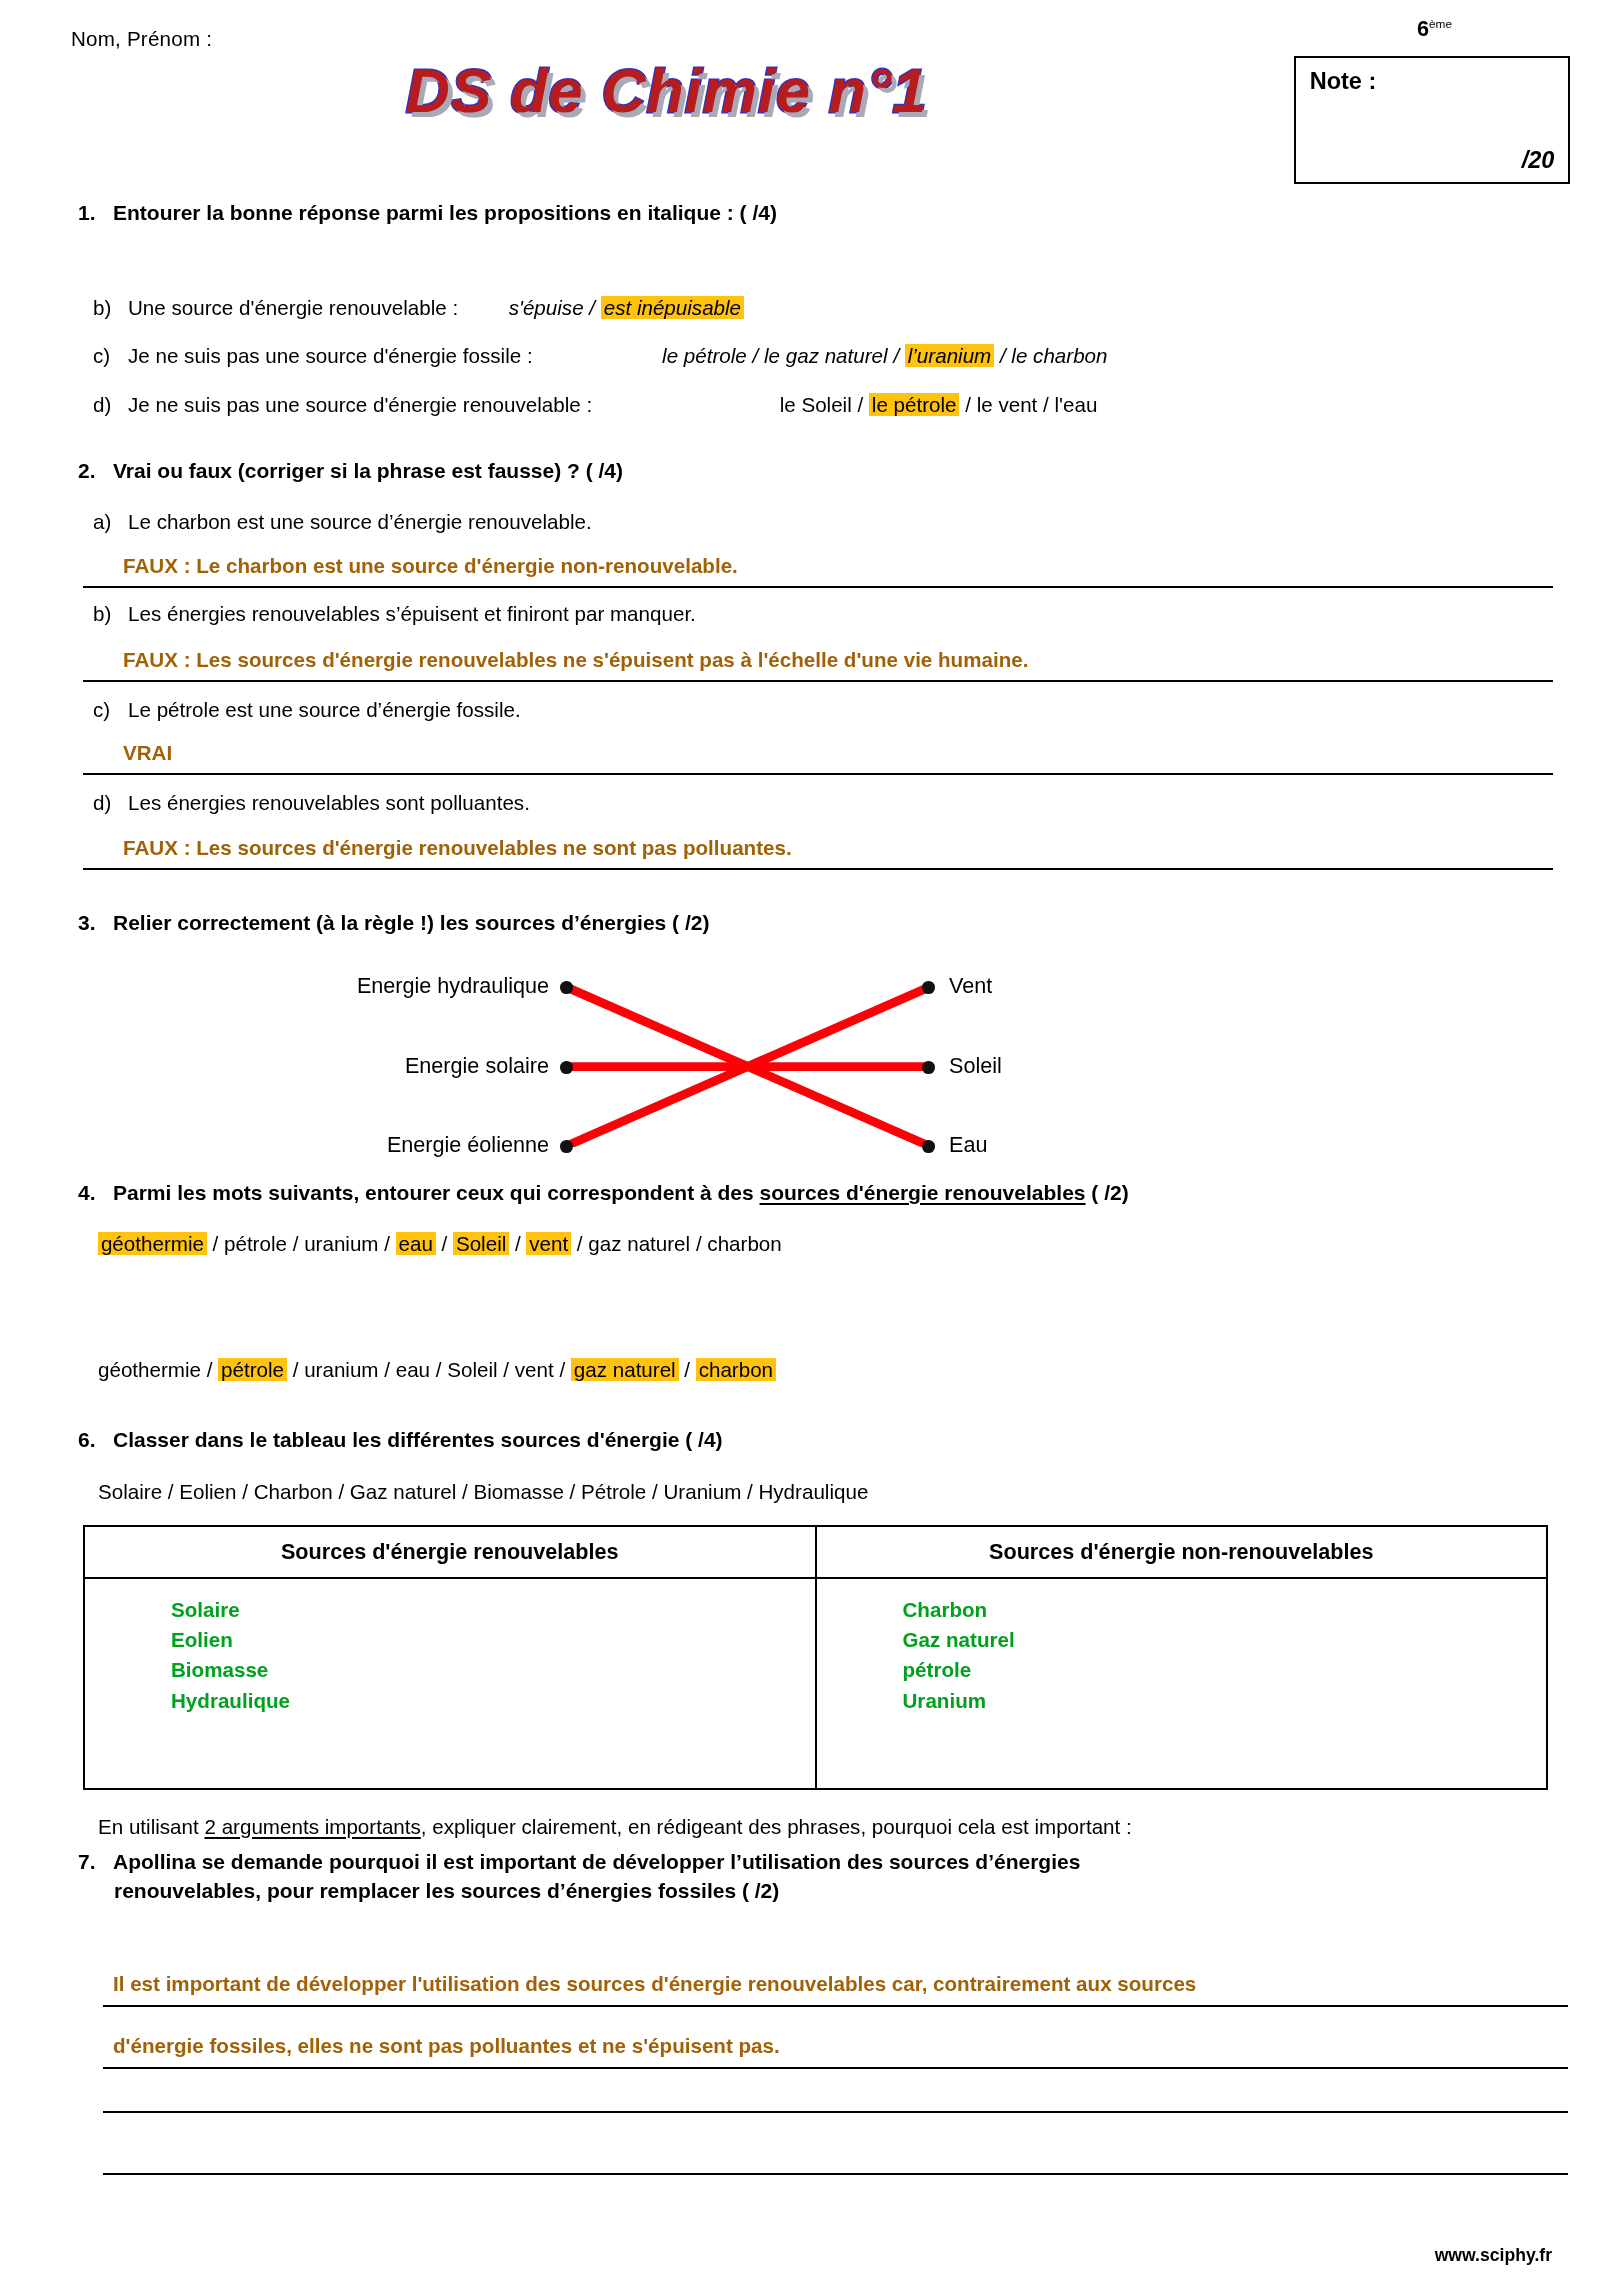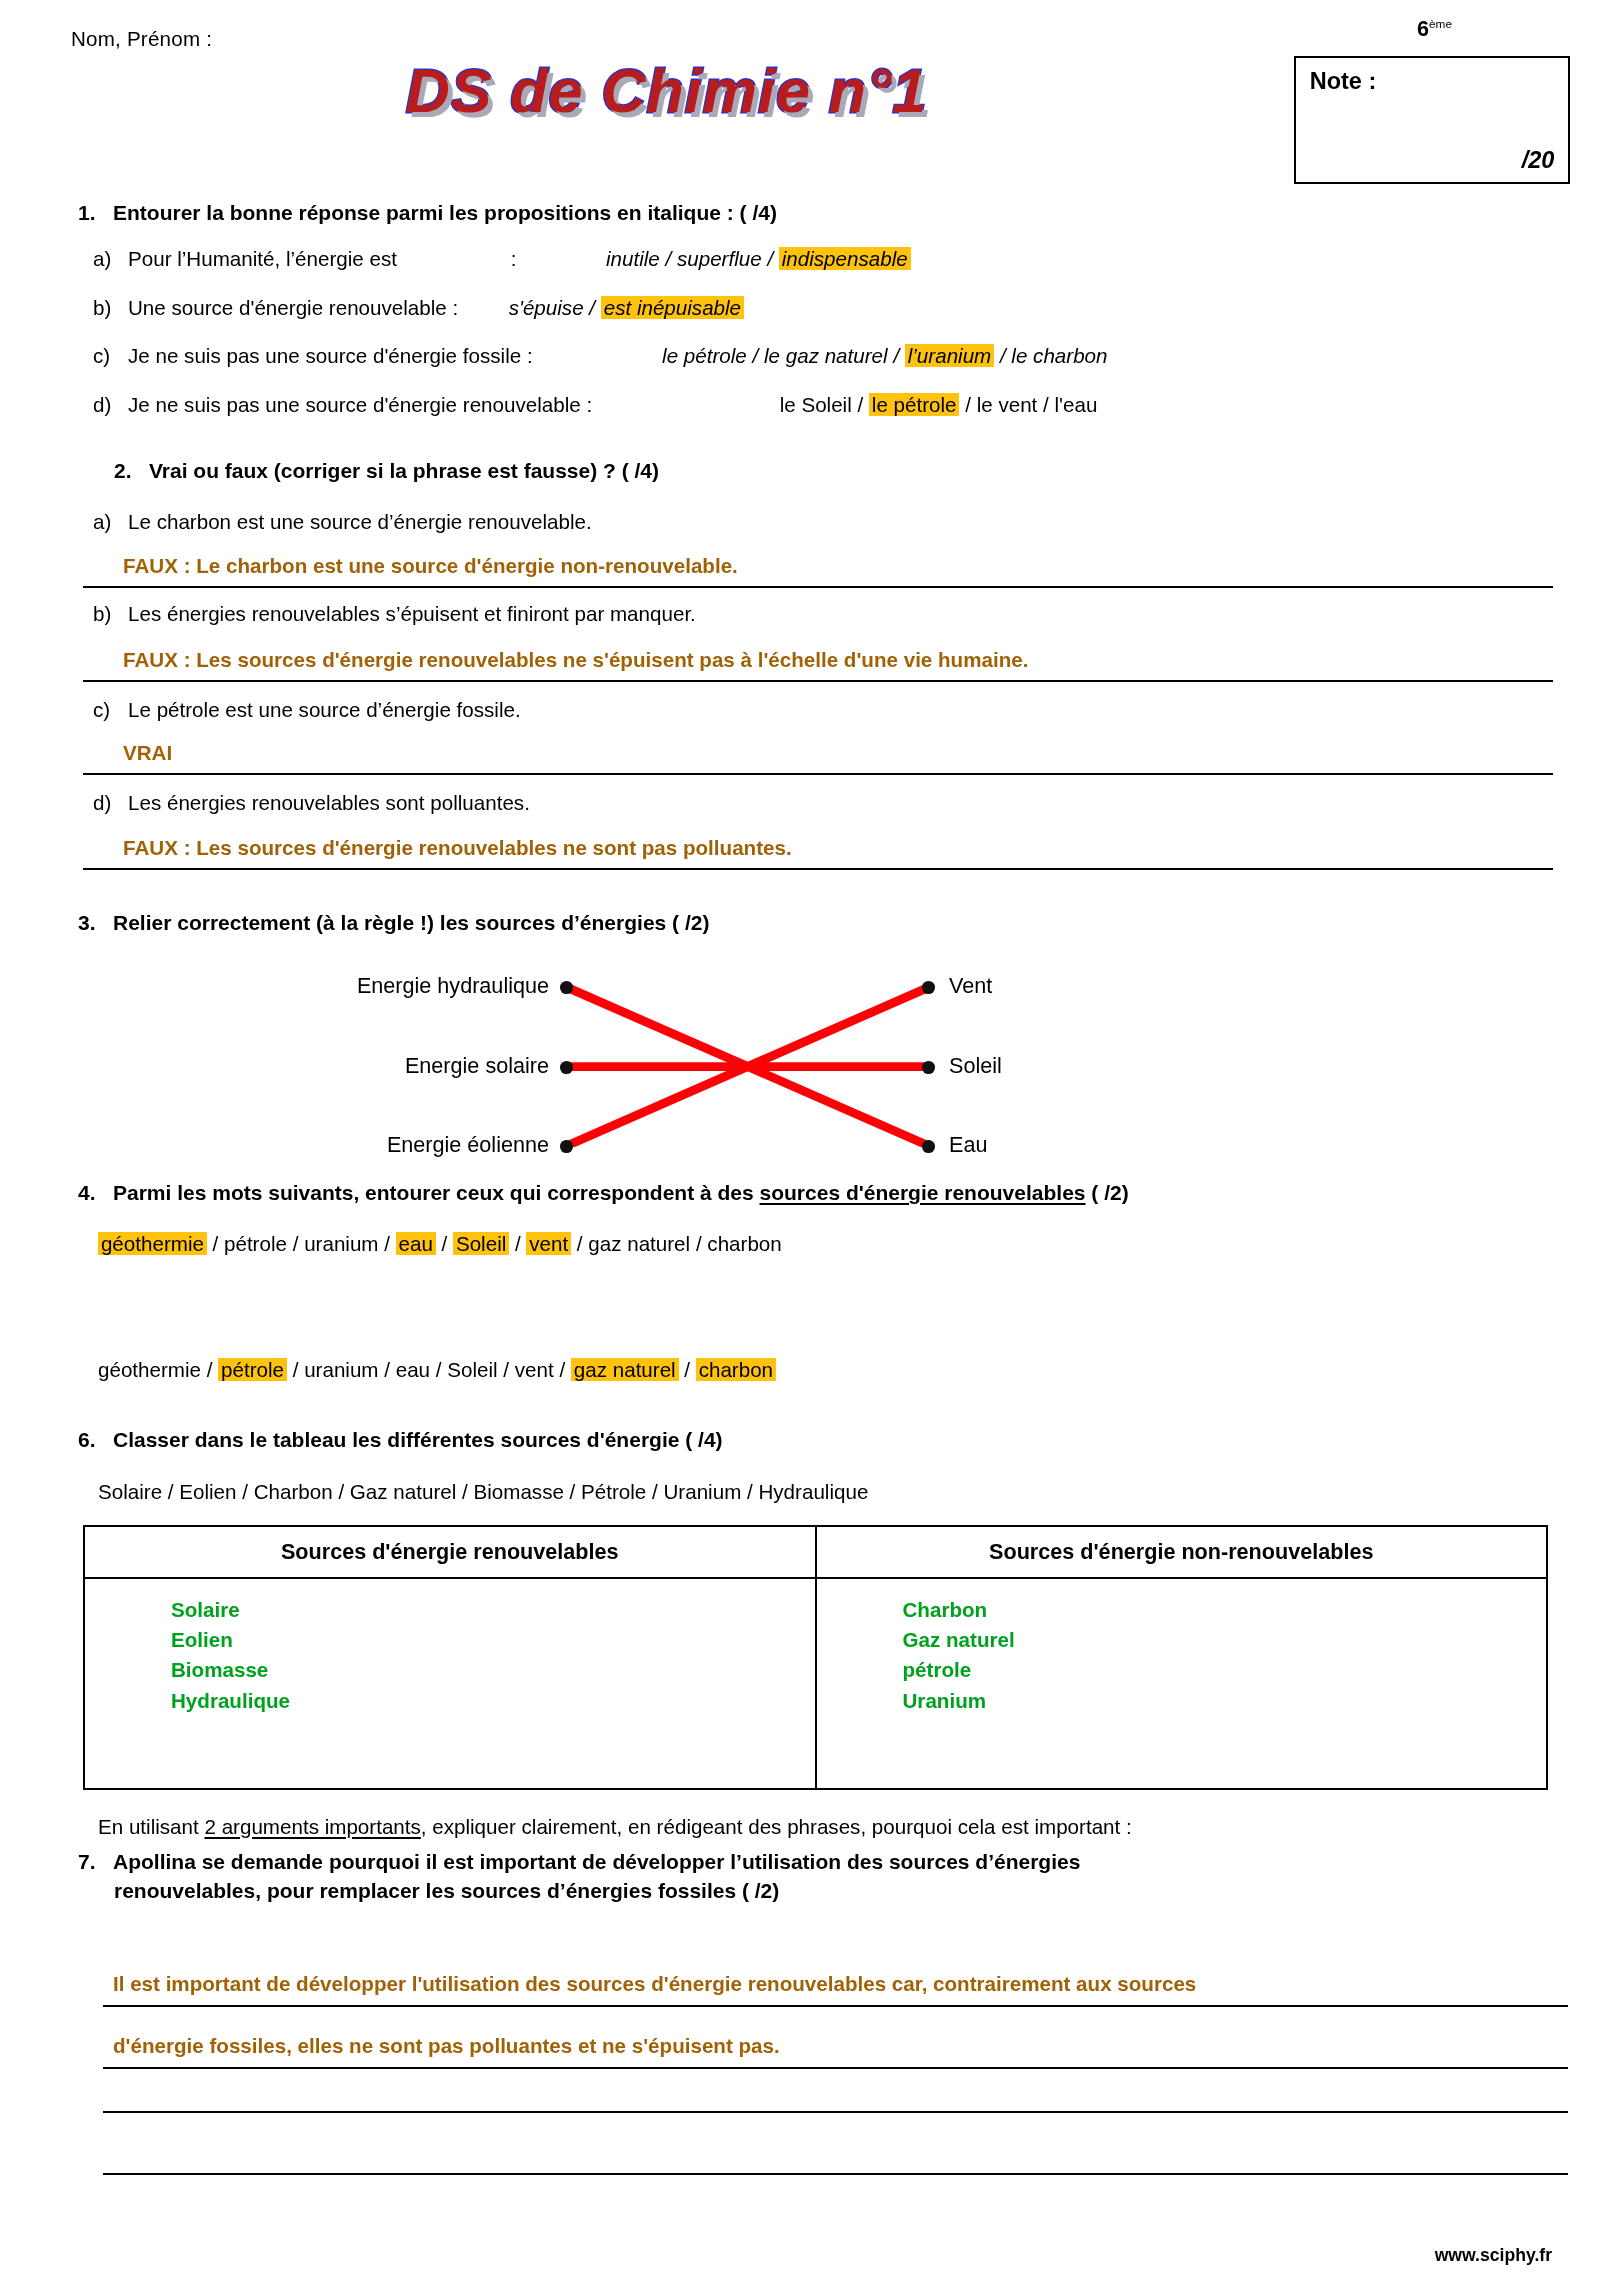--- a/index.html
+++ b/index.html
@@ -110,30 +110,20 @@
   </div>
 
   <div class="title-wrap">
     <div class="wordart">DS de Chimie n°1</div>
   </div>
 
   <div class="q" style="left:78px; top:199px; width:1274px;">
     <span class="num">1.</span><span>Entourer la bonne réponse parmi les propositions en italique : ( /4)</span>
   </div>
 
-  <div class="sub" style="left:93px; top:245px; width:1470px;">
-    <span class="lbl">a)</span><span>Pour l’Humanité, l’énergie est</span>
-    <span style="display:inline-block;width:108px;"></span><span>:</span>
-    <span style="display:inline-block;width:78px;"></span>
-    <span class="ital">inutile</span>
-    <span class="ital"> / </span>
-    <span class="ital">superflue</span>
-    <span class="ital"> / </span>
-    <span class="ital hl">indispensable</span>
-  </div>
 
   <div class="sub" style="left:93px; top:294px; width:1470px;">
     <span class="lbl">b)</span><span>Une source d'énergie renouvelable :</span>
     <span style="display:inline-block;width:39px;"></span>
     <span class="ital">s'épuise</span>
     <span class="ital"> / </span>
     <span class="ital hl">est inépuisable</span>
   </div>
 
   <div class="sub" style="left:93px; top:342px; width:1509px;">
@@ -153,21 +143,21 @@
     <span style="display:inline-block;width:176px;"></span>
     <span>le Soleil</span>
     <span> / </span>
     <span class="hl">le pétrole</span>
     <span> / </span>
     <span>le vent</span>
     <span> / </span>
     <span>l'eau</span>
   </div>
 
-  <div class="q" style="left:78px; top:457px; width:1274px;margin-left:36px;">
+  <div class="q" style="left:78px; top:457px; width:1274px;">
     <span class="num">2.</span><span>Vrai ou faux (corriger si la phrase est fausse) ? ( /4)</span>
   </div>
 
   <div class="sub" style="left:93px; top:508px;">
     <span class="lbl">a)</span><span>Le charbon est une source d’énergie renouvelable.</span>
   </div>
   <div class="ans" style="left:123px; top:554px;">FAUX : Le charbon est une source d'énergie non-renouvelable.</div>
   <div class="rule" style="left:83px; top:586px; width:1470px;"></div>
 
   <div class="sub" style="left:93px; top:600px;">

